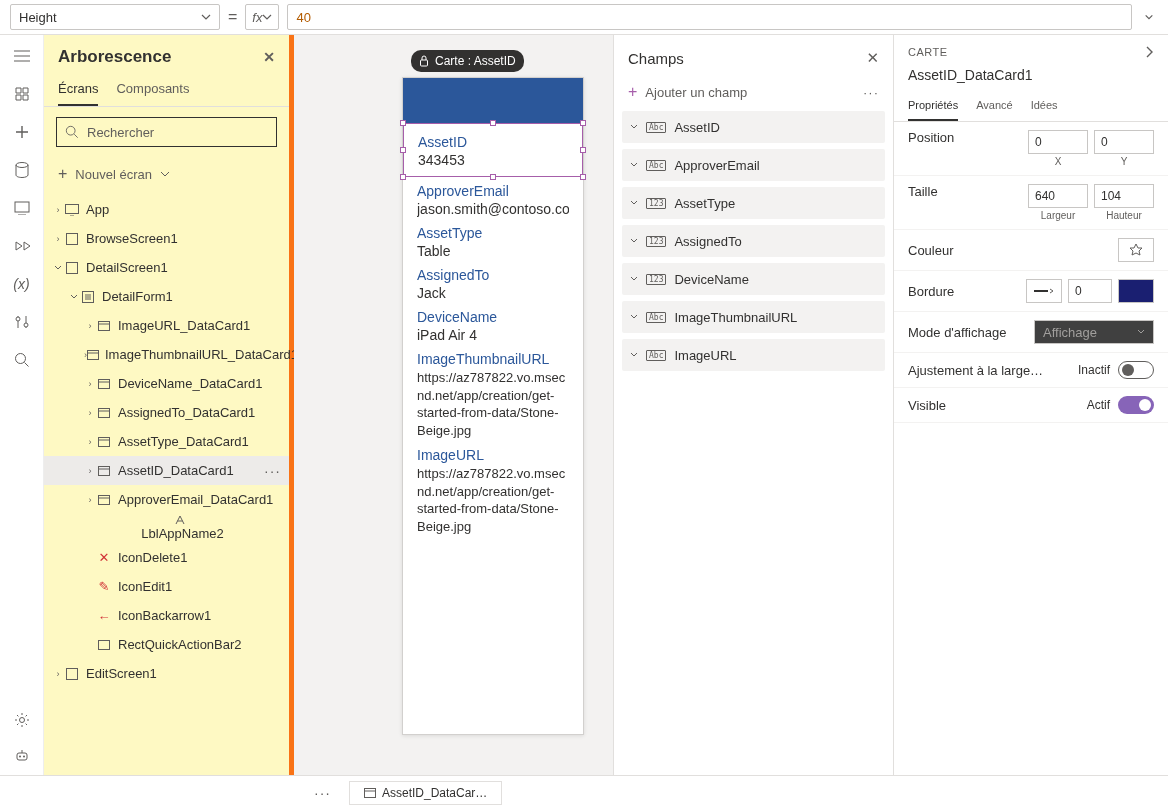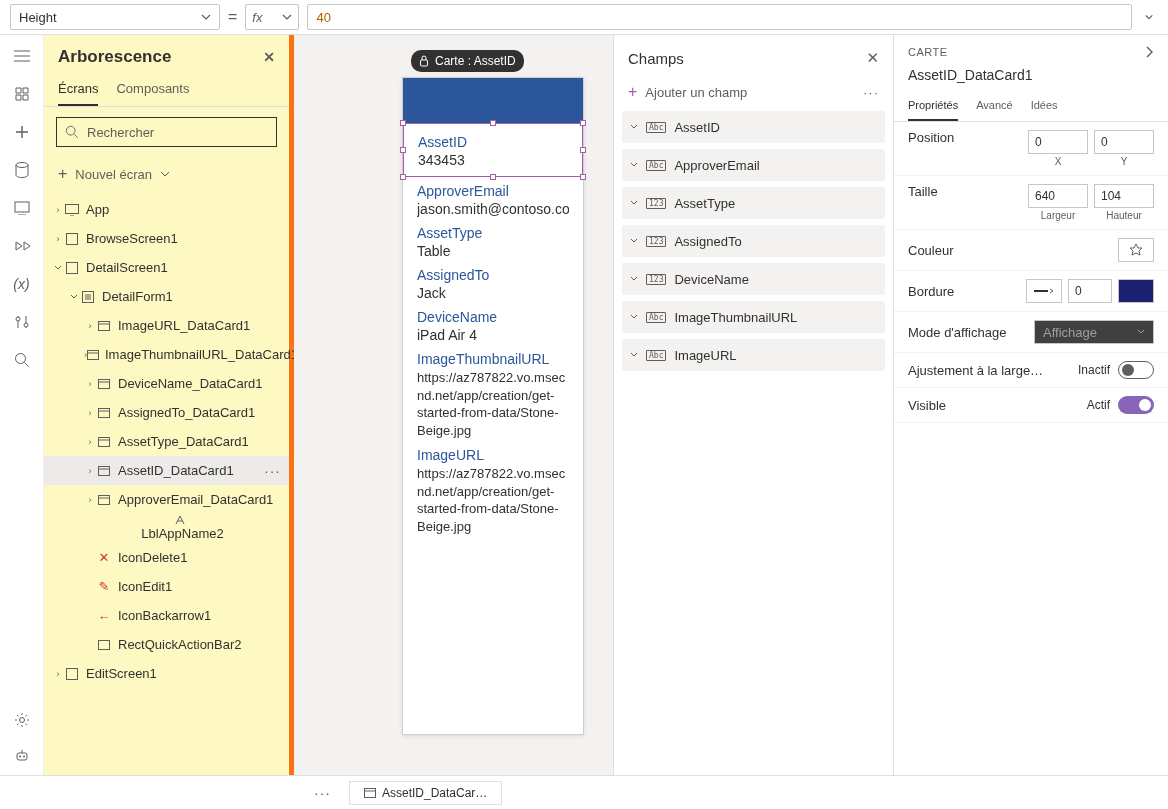--- a/index.html
+++ b/index.html
@@ -2,21 +2,21 @@
 <html><head>
 <meta charset="utf-8">
 <style>
   * { box-sizing: border-box; font-family: "Segoe UI", Arial, sans-serif; }
   body { margin:0; width:1168px; height:809px; background:#fff; color:#323130; font-size:13px; overflow:hidden; }
 
   
   .formula-bar { display:flex; align-items:center; height:35px; border-bottom:1px solid #e1dfdd; padding:0 10px; gap:8px;justify-content:flex-end;}
   .prop-select { width:210px; height:26px; border:1px solid #c8c6c4; border-radius:2px; display:flex; align-items:center; justify-content:space-between; padding:0 8px; font-size:13px; background:#fff;}
   .eq { font-size:16px; color:#605e5c; }
-  .fx { display:flex; align-items:center; gap:20px; border:1px solid #c8c6c4; border-radius:2px; height:26px; padding:0 6px; font-style:italic; color:#605e5c;}
+  .fx { display:flex; align-items:center; gap:0; border:1px solid #c8c6c4; border-radius:2px; height:26px; padding:0 6px; font-style:italic; color:#605e5c;}
   .formula-input { flex:1; height:26px; border:1px solid #c8c6c4; border-radius:2px; padding:0 8px; display:flex; align-items:center; color:#b35b00; font-size:13px;}
   .expand { color:#605e5c; padding:0 4px;}
   .chev { width:10px; height:10px; }
 
   
   .main { display:flex; height:calc(100% - 35px - 34px); }
   .left-rail { width:44px; border-right:1px solid #eee; display:flex; flex-direction:column; align-items:center; padding-top:12px; gap:20px; position:relative;}
   .left-rail .rail-icon { color:#605e5c; width:18px; height:18px; display:flex; align-items:center; justify-content:center;}
   .left-rail .bottom-icons { position:absolute; bottom:10px; display:flex; flex-direction:column; gap:18px; align-items:center;}
 

